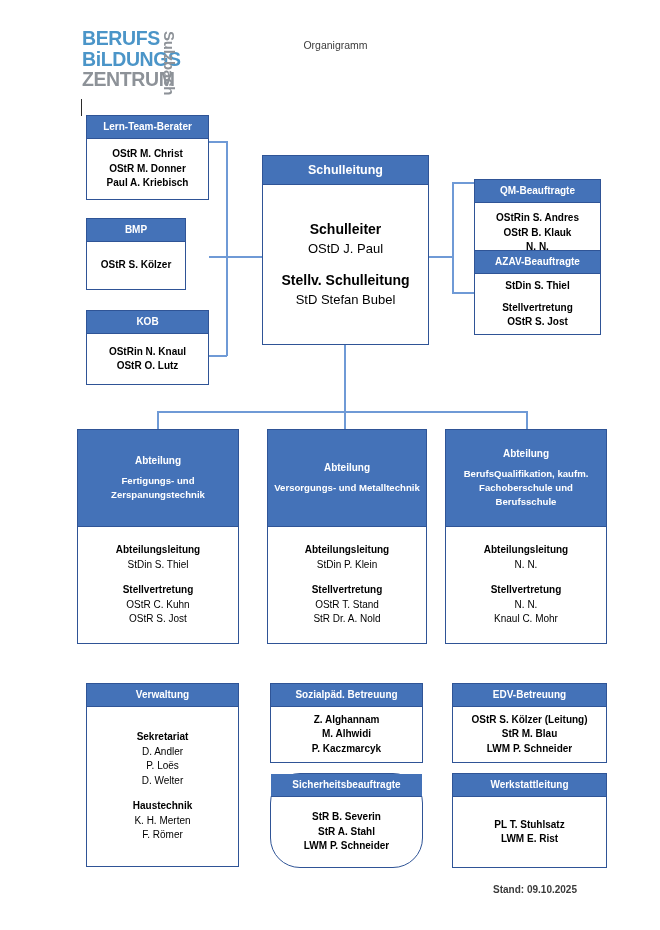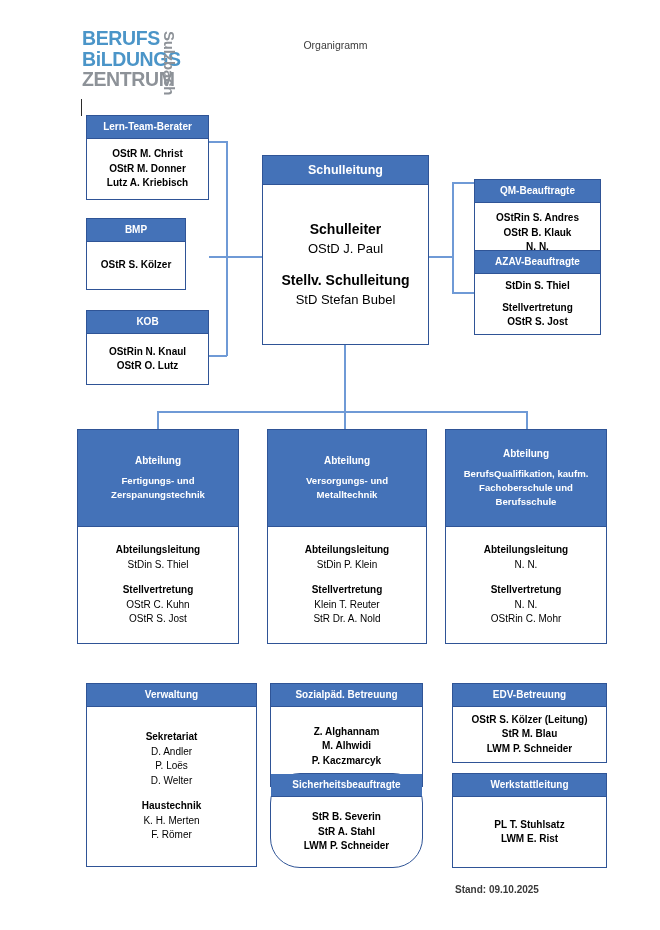--- a/index.html
+++ b/index.html
@@ -91,21 +91,21 @@
     background: #ffffff;
     display: flex;
     flex-direction: column;
     z-index: 3;
   }
   .node-head {
     background: #4472b8;
     color: #ffffff;
     font-weight: bold;
     text-align: center;
-    padding: 4px 10px;
+    padding: 4px 3px;
     line-height: 14px;
     font-size: 10px;
     border-bottom: 1.3px solid #2f5496;
   }
   .node-head.big { font-size: 12.5px; padding: 6px 3px; line-height: 16px; }
   .node-head .sub {
     display: block;
     font-size: 9.6px;
     font-weight: bold;
     line-height: 14px;
@@ -126,20 +126,21 @@
   .node-body .b { font-weight: bold; }
   .node-body .gap { height: 11px; }
   .node-body.big { font-size: 13px; line-height: 20px; }
   .node-body.big .b { font-weight: bold; font-size: 14px; }
   
   .stand {
     position: absolute;
     left: 455px;
     top: 884px;
     width: 160px;
+    text-align: center;
     font-size: 10px;
     font-weight: bold;
     color: #3b3b3b;
   }
 </style>
 </head>
 <body>
 
 <div id="page">
 
@@ -175,21 +176,21 @@
   <div class="line line-h" style="left:157px; top:411px; width:370px;"></div>
   <div class="line line-v" style="left:157px; top:411px; height:19px;"></div>
   <div class="line line-v" style="left:344px; top:411px; height:19px;"></div>
   <div class="line line-v" style="left:526px; top:411px; height:19px;"></div>
 
   <div class="node" style="left:86px; top:115px; width:123px; height:85px;">
     <div class="node-head">Lern-Team-Berater</div>
     <div class="node-body">
       <div class="b">OStR M. Christ</div>
       <div class="b">OStR M. Donner</div>
-      <div class="b">Lutz A. Kriebisch</div>
+      <div class="b">Paul A. Kriebisch</div>
     </div>
   </div>
 
   <div class="node" style="left:86px; top:218px; width:100px; height:72px;">
     <div class="node-head">BMP</div>
     <div class="node-body">
       <div class="b">OStR S. Kölzer</div>
     </div>
   </div>
 
@@ -249,55 +250,55 @@
   <div class="node" style="left:267px; top:429px; width:160px; height:215px;">
     <div class="node-head" style="height:88px; display:flex; flex-direction:column; justify-content:center;">
       <span>Abteilung</span>
       <span class="sub">Versorgungs- und Metalltechnik</span>
     </div>
     <div class="node-body">
       <div class="b">Abteilungsleitung</div>
       <div>StDin P. Klein</div>
       <div class="gap"></div>
       <div class="b">Stellvertretung</div>
-      <div>Klein T. Reuter</div>
+      <div>OStR T. Stand</div>
       <div>StR Dr. A. Nold</div>
     </div>
   </div>
 
   <div class="node" style="left:445px; top:429px; width:162px; height:215px;">
     <div class="node-head" style="height:88px; display:flex; flex-direction:column; justify-content:center;">
       <span>Abteilung</span>
       <span class="sub">BerufsQualifikation, kaufm. Fachoberschule und Berufsschule</span>
     </div>
     <div class="node-body">
       <div class="b">Abteilungsleitung</div>
       <div>N. N.</div>
       <div class="gap"></div>
       <div class="b">Stellvertretung</div>
       <div>N. N.</div>
-      <div>OStRin C. Mohr</div>
-    </div>
-  </div>
-
-  <div class="node" style="left:86px; top:683px; width:171px; height:184px;">
+      <div>Knaul C. Mohr</div>
+    </div>
+  </div>
+
+  <div class="node" style="left:86px; top:683px; width:153px; height:184px;">
     <div class="node-head">Verwaltung</div>
     <div class="node-body">
       <div class="b">Sekretariat</div>
       <div>D. Andler</div>
       <div>P. Loës</div>
       <div>D. Welter</div>
       <div class="gap"></div>
       <div class="b">Haustechnik</div>
       <div>K. H. Merten</div>
       <div>F. Römer</div>
     </div>
   </div>
 
-  <div class="node" style="left:270px; top:683px; width:153px; height:104px;">
+  <div class="node" style="left:270px; top:683px; width:153px; height:80px;">
     <div class="node-head">Sozialpäd.  Betreuung</div>
     <div class="node-body">
       <div class="b">Z. Alghannam</div>
       <div class="b">M. Alhwidi</div>
       <div class="b">P. Kaczmarcyk</div>
     </div>
   </div>
 
   <div class="node" style="left:270px; top:773px; width:153px; height:95px;border-radius:30px;">
     <div class="node-head">Sicherheitsbeauftragte</div>

